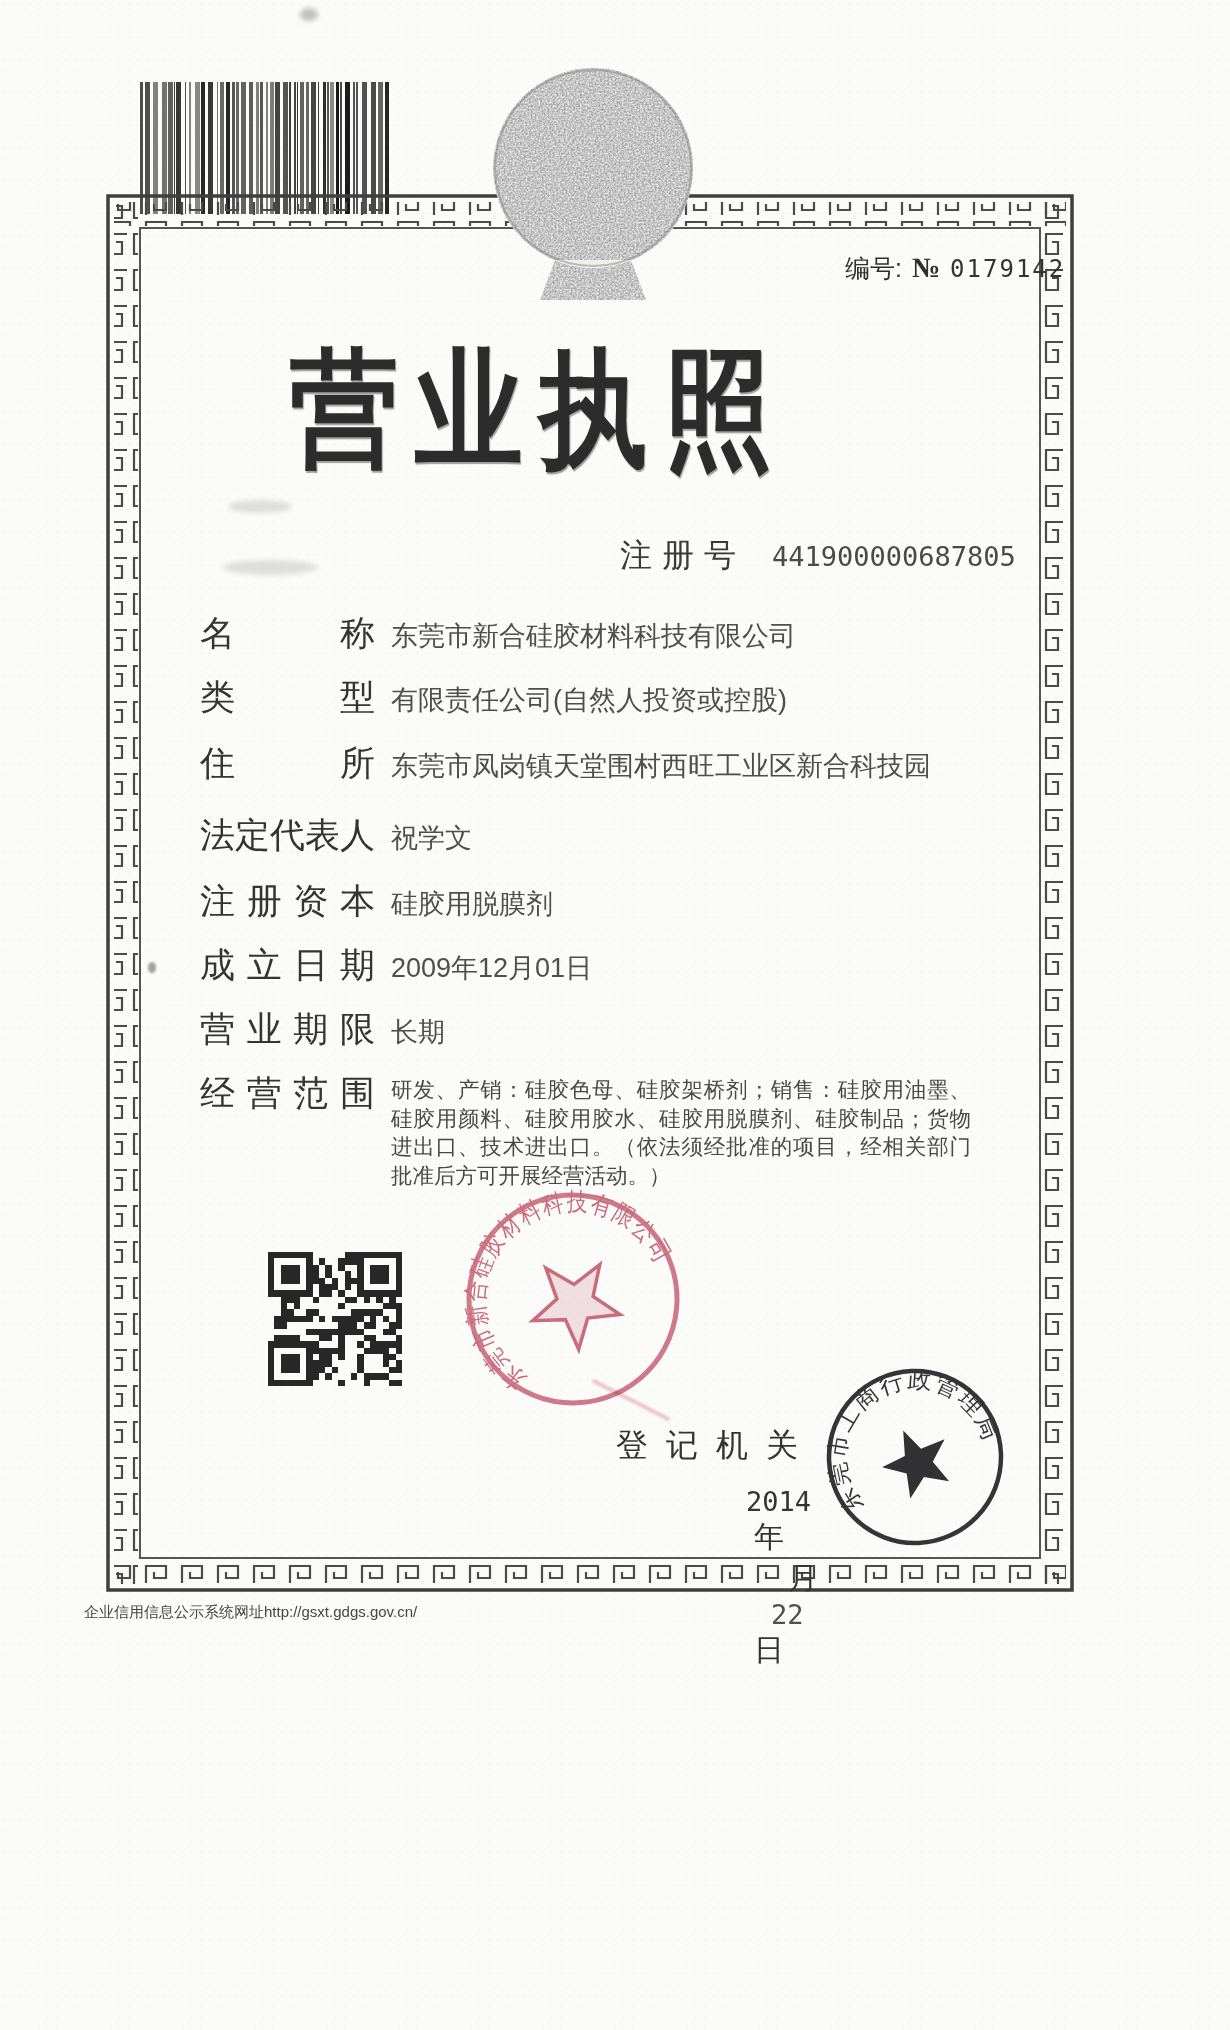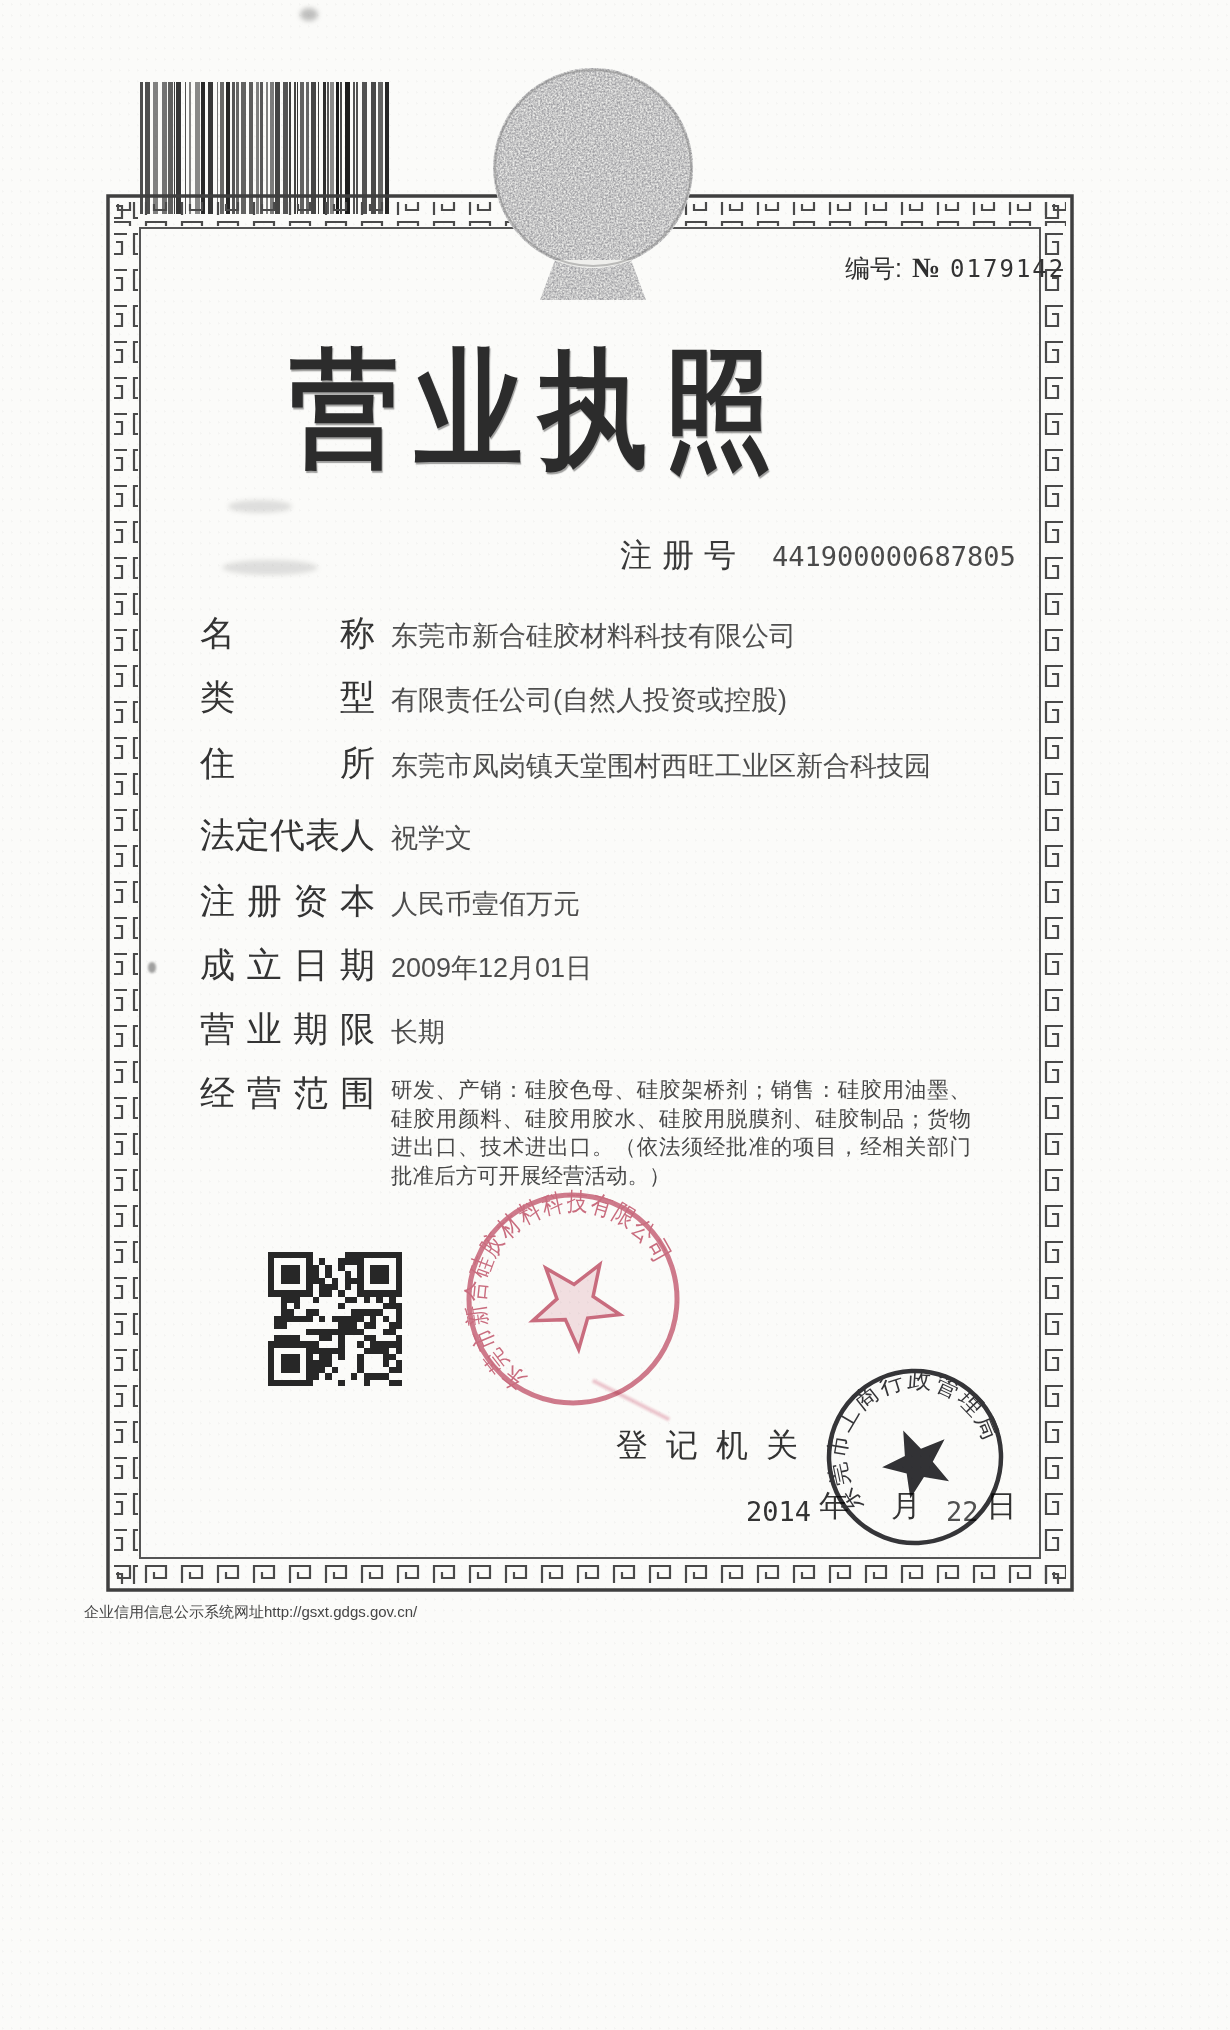--- a/index.html
+++ b/index.html
@@ -44,21 +44,21 @@
   .qr b{display:block;}
   .qr .d{background:#272727;}
   
   .red-seal{left:452px;top:1178px;width:242px;height:242px;transform:rotate(-40deg);
     mix-blend-mode:multiply;opacity:.88;z-index:4;}
   .black-seal{left:820px;top:1362px;width:190px;height:190px;transform:rotate(-24deg);
     mix-blend-mode:multiply;opacity:.93;z-index:4;}
   
   .registrar{left:616px;top:1424px;width:182px;font-size:32px;color:#333;
     text-align:justify;text-align-last:justify;z-index:2;}
-  .dateline{left:746px;top:1486px;display:flex;align-items:flex-end;font-size:30px;color:#333;z-index:3;}
+  .dateline{left:746px;top:1486px;display:flex;align-items:flex-start;font-size:30px;color:#333;z-index:3;flex-direction:column;}
   .dateline .num{font-family:"DejaVu Sans Mono",monospace;font-size:27px;}
   .dateline .u1{margin-left:8px;}
   .dateline .u2{margin-left:42px;}
   .dateline .dd{margin-left:25px;opacity:.85;}
   .dateline .u3{margin-left:8px;}
   
   .footer-left{left:84px;top:1603px;font-size:15px;color:#454545;z-index:2;}
   .footer-right{left:706px;top:1600px;font-size:21.5px;color:#3d3d3d;z-index:2;}
   
   .smudge{position:absolute;background:rgba(95,95,95,.18);border-radius:50%;filter:blur(2.5px);z-index:2;}
@@ -187,21 +187,21 @@
   <div class="row r3">
     <span class="lbl">住所</span>
     <span class="val">东莞市凤岗镇天堂围村西旺工业区新合科技园</span>
   </div>
   <div class="row r4">
     <span class="lbl">法定代表人</span>
     <span class="val">祝学文</span>
   </div>
   <div class="row r5">
     <span class="lbl">注册资本</span>
-    <span class="val">人民币壹佰万元</span>
+    <span class="val">硅胶用脱膜剂</span>
   </div>
   <div class="row r6">
     <span class="lbl">成立日期</span>
     <span class="val">2009年12月01日</span>
   </div>
   <div class="row r7">
     <span class="lbl">营业期限</span>
     <span class="val">长期</span>
   </div>
   <div class="row r8">

